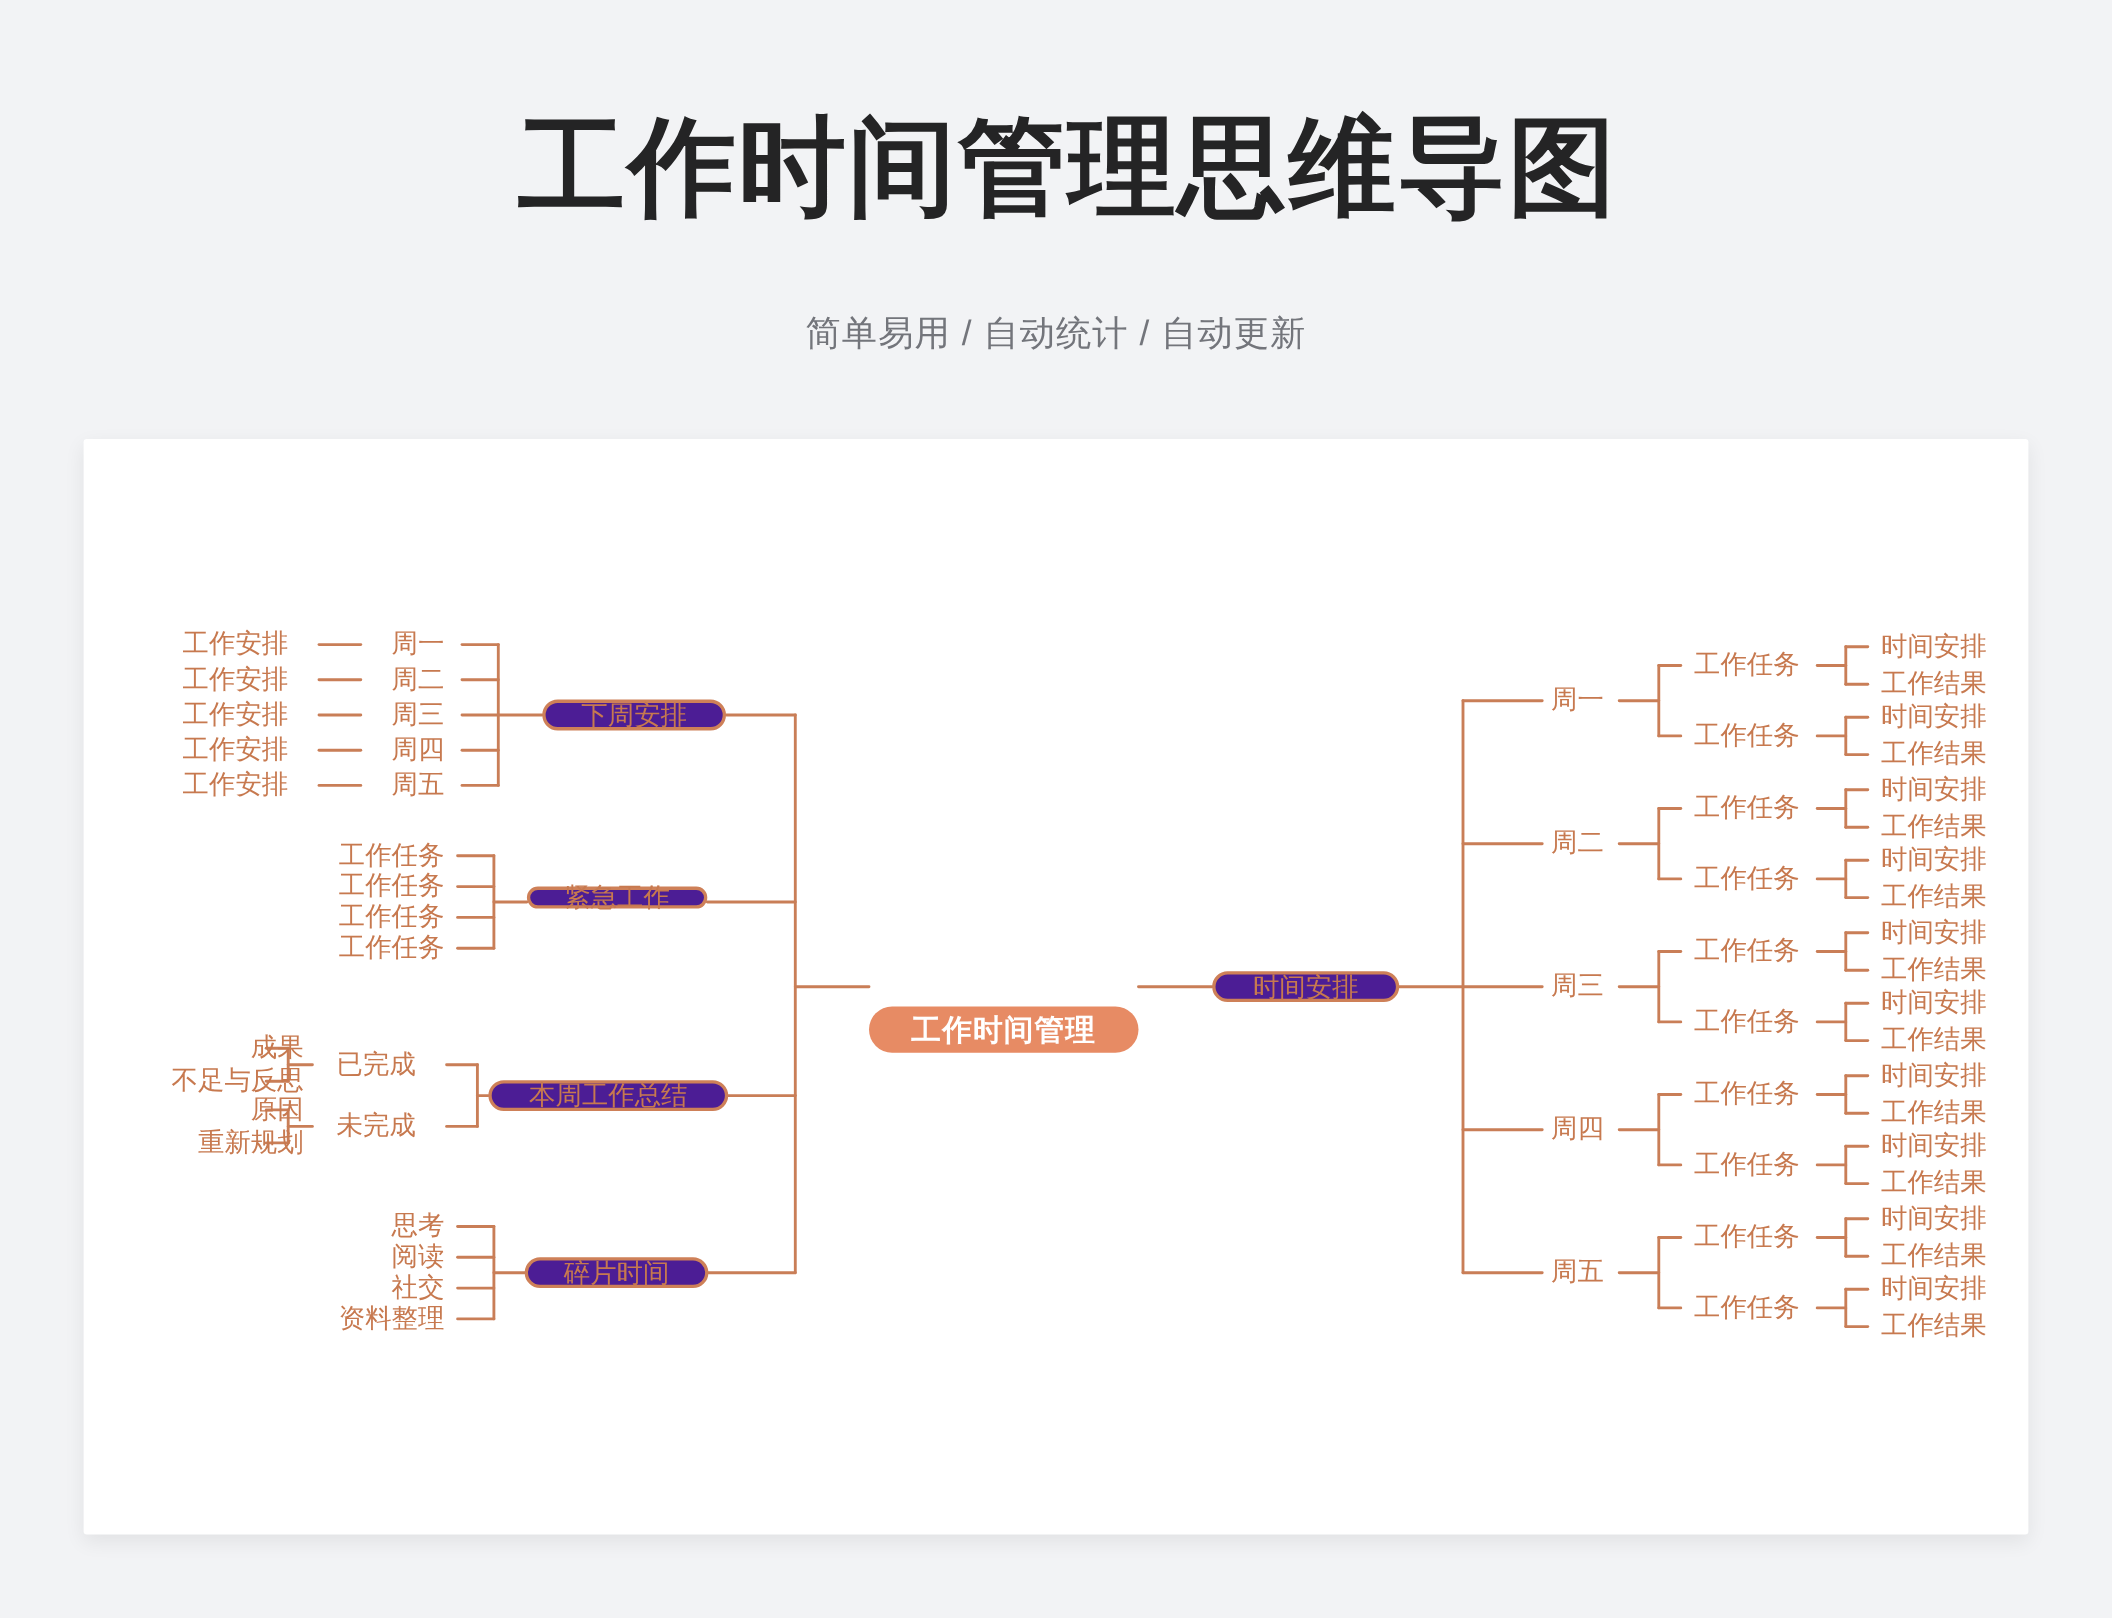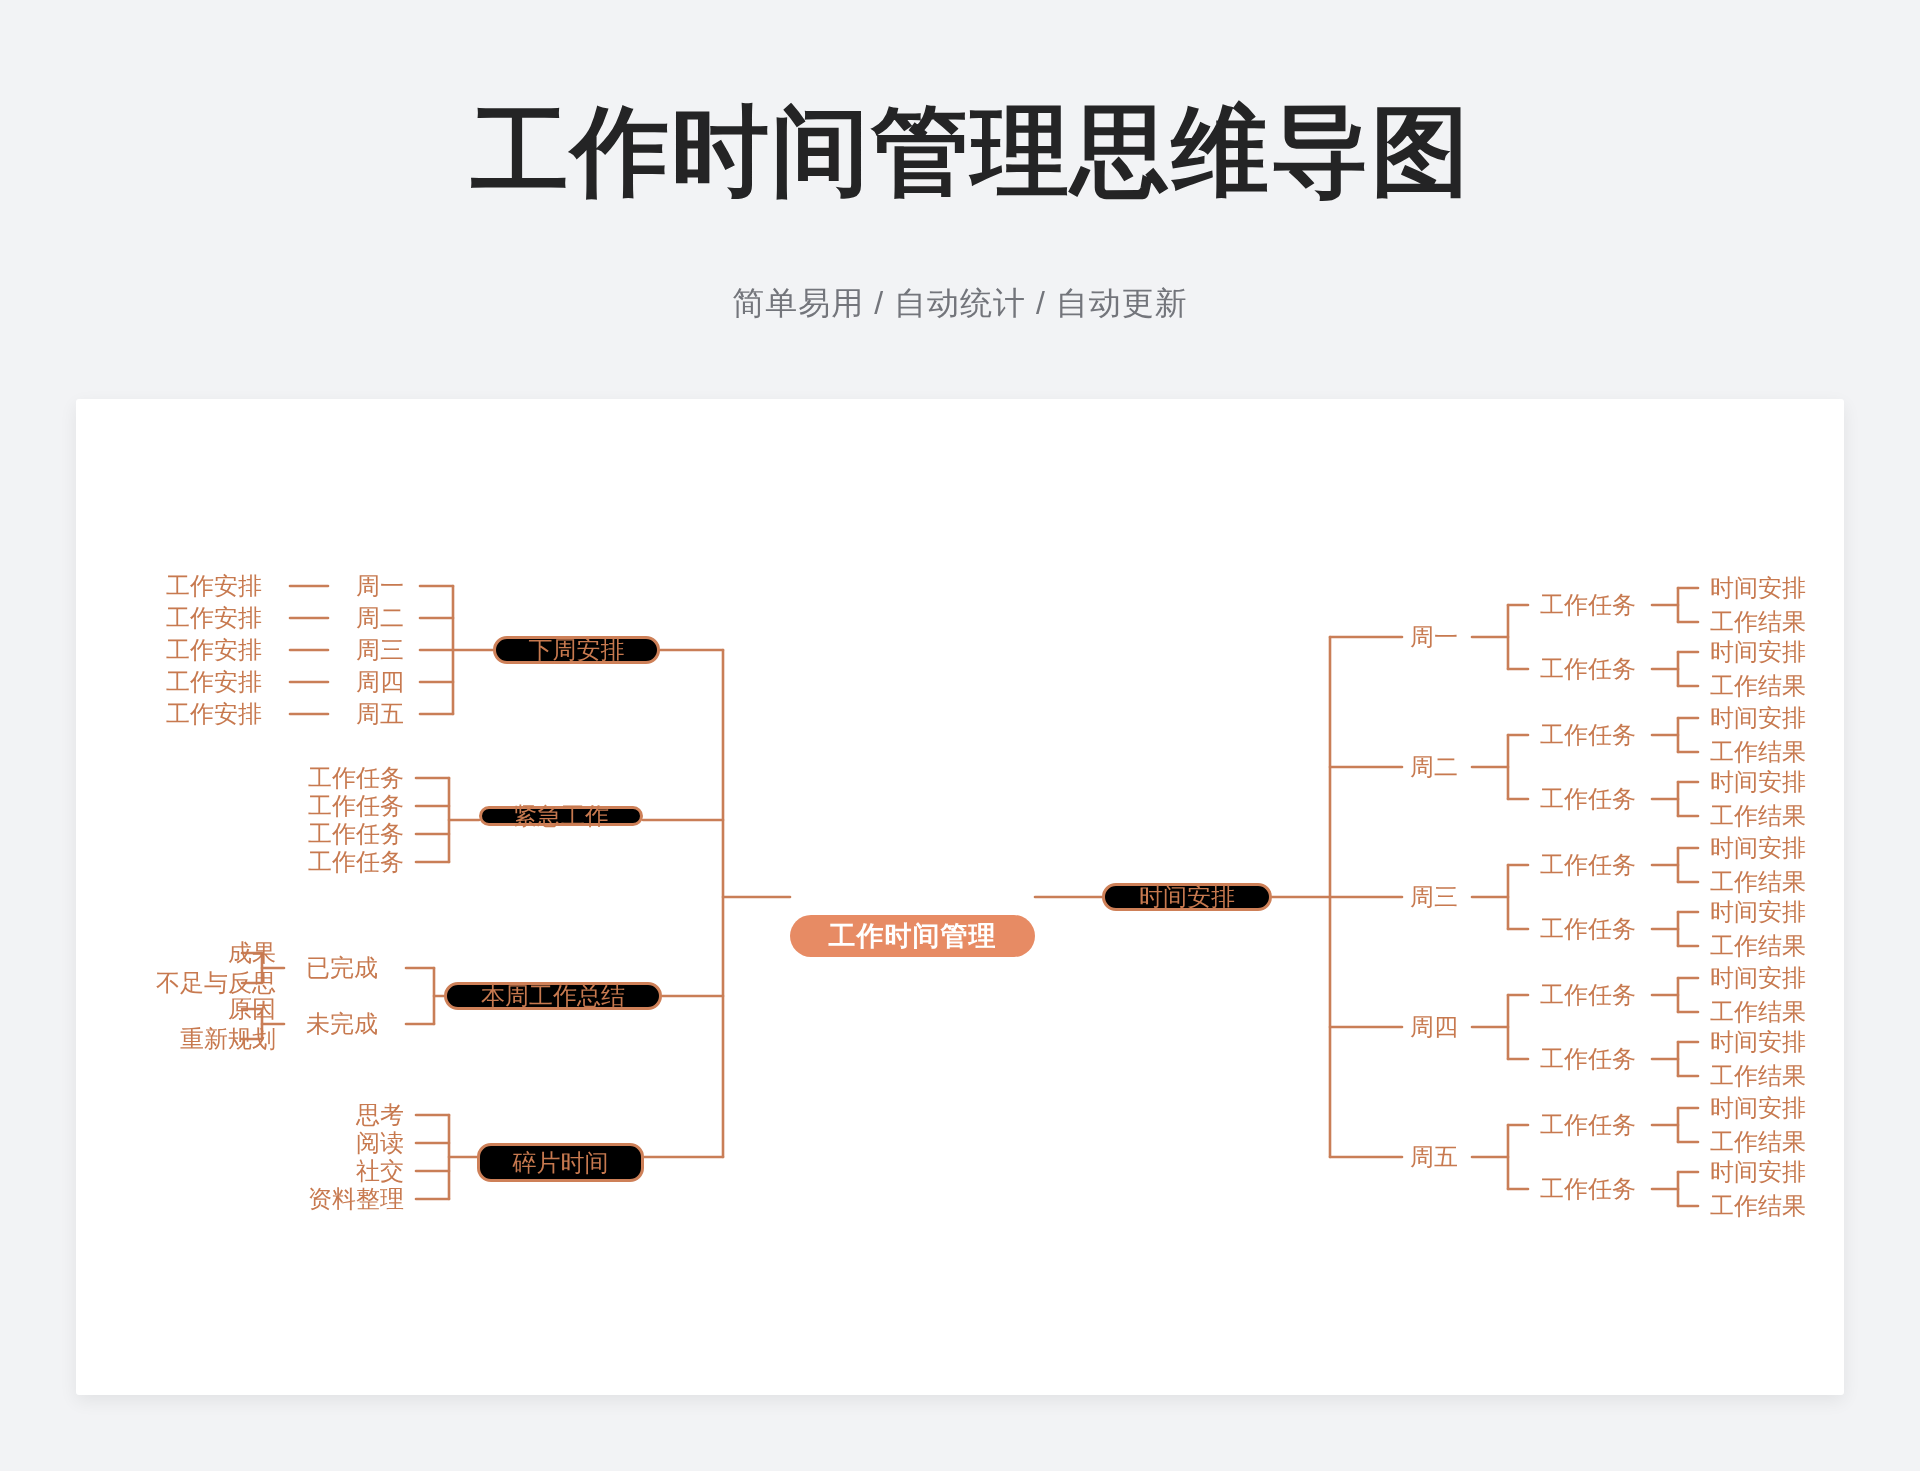--- a/index.html
+++ b/index.html
@@ -28,21 +28,21 @@
   .mlabel{
     position:absolute;height:30px;line-height:30px;font-size:24px;
     color:var(--text-accent,#C7794F);white-space:nowrap;
   }
   .pill{
     position:absolute;box-sizing:border-box;
     display:flex;align-items:center;justify-content:center;
     font-size:24px;white-space:nowrap;
   }
   .pill.outline{
-    background:#000000;border:3px solid var(--pill-border,#CE8058);
+    background:#4c1d95;border:3px solid var(--pill-border,#CE8058);
     color:var(--text-accent,#C7794F);
   }
   .pill.solid{
     background:var(--node-fill,#E78B64);color:#FFFFFF;
     font-weight:700;font-size:27px;letter-spacing:1px;
   }
 </style>
 </head>
 <body>
 
@@ -181,21 +181,21 @@
     <div class="mlabel" style="left: 35px; top: 569px; width: 165px; text-align: right; font-family: Liberation Serif, serif;">不足与反思</div>
     <div class="mlabel" style="left: 230px; top: 554px; width: 92px; text-align: left;">已完成</div>
     <div class="mlabel" style="left: 35px; top: 595px; width: 165px; text-align: right;">原因</div>
     <div class="mlabel" style="left: 35px; top: 625px; width: 165px; text-align: right;">重新规划</div>
     <div class="mlabel" style="left: 230px; top: 610px; width: 92px; text-align: left;">未完成</div>
     <div class="pill outline" style="left: 368px; top: 583px; width: 218px; height: 28px; border-radius: 14px;">本周工作总结</div>
     <div class="mlabel" style="left: 228px; top: 701px; width: 100px; text-align: right;">思考</div>
     <div class="mlabel" style="left: 228px; top: 729px; width: 100px; text-align: right;">阅读</div>
     <div class="mlabel" style="left: 228px; top: 757px; width: 100px; text-align: right;">社交</div>
     <div class="mlabel" style="left: 228px; top: 785px; width: 100px; text-align: right;">资料整理</div>
-    <div class="pill outline" style="left: 401px; top: 744px; width: 167px; height: 39px; border-radius: 14px;">碎片时间</div>
+    <div class="pill outline" style="left: 401px; top: 744px; width: 167px; height: 28px; border-radius: 14px;">碎片时间</div>
     <div class="pill solid" style="left: 714px; top: 477px; width: 245px; height: 42px; border-radius: 21px; margin-top: 39px;">工作时间管理</div>
     <div class="pill outline" style="left: 1026px; top: 484px; width: 170px; height: 28px; border-radius: 14px;">时间安排</div>
     <div class="mlabel" style="left: 1332px; top: 223px; width: 52px; text-align: center;">周一</div>
     <div class="mlabel" style="left: 1464px; top: 191px; width: 100px; text-align: left;">工作任务</div>
     <div class="mlabel" style="left: 1634px; top: 174px; width: 110px; text-align: left;">时间安排</div>
     <div class="mlabel" style="left: 1634px; top: 208px; width: 110px; text-align: left;">工作结果</div>
     <div class="mlabel" style="left: 1464px; top: 255px; width: 100px; text-align: left;">工作任务</div>
     <div class="mlabel" style="left: 1634px; top: 238px; width: 110px; text-align: left;">时间安排</div>
     <div class="mlabel" style="left: 1634px; top: 272px; width: 110px; text-align: left;">工作结果</div>
     <div class="mlabel" style="left: 1332px; top: 353px; width: 52px; text-align: center;">周二</div>

